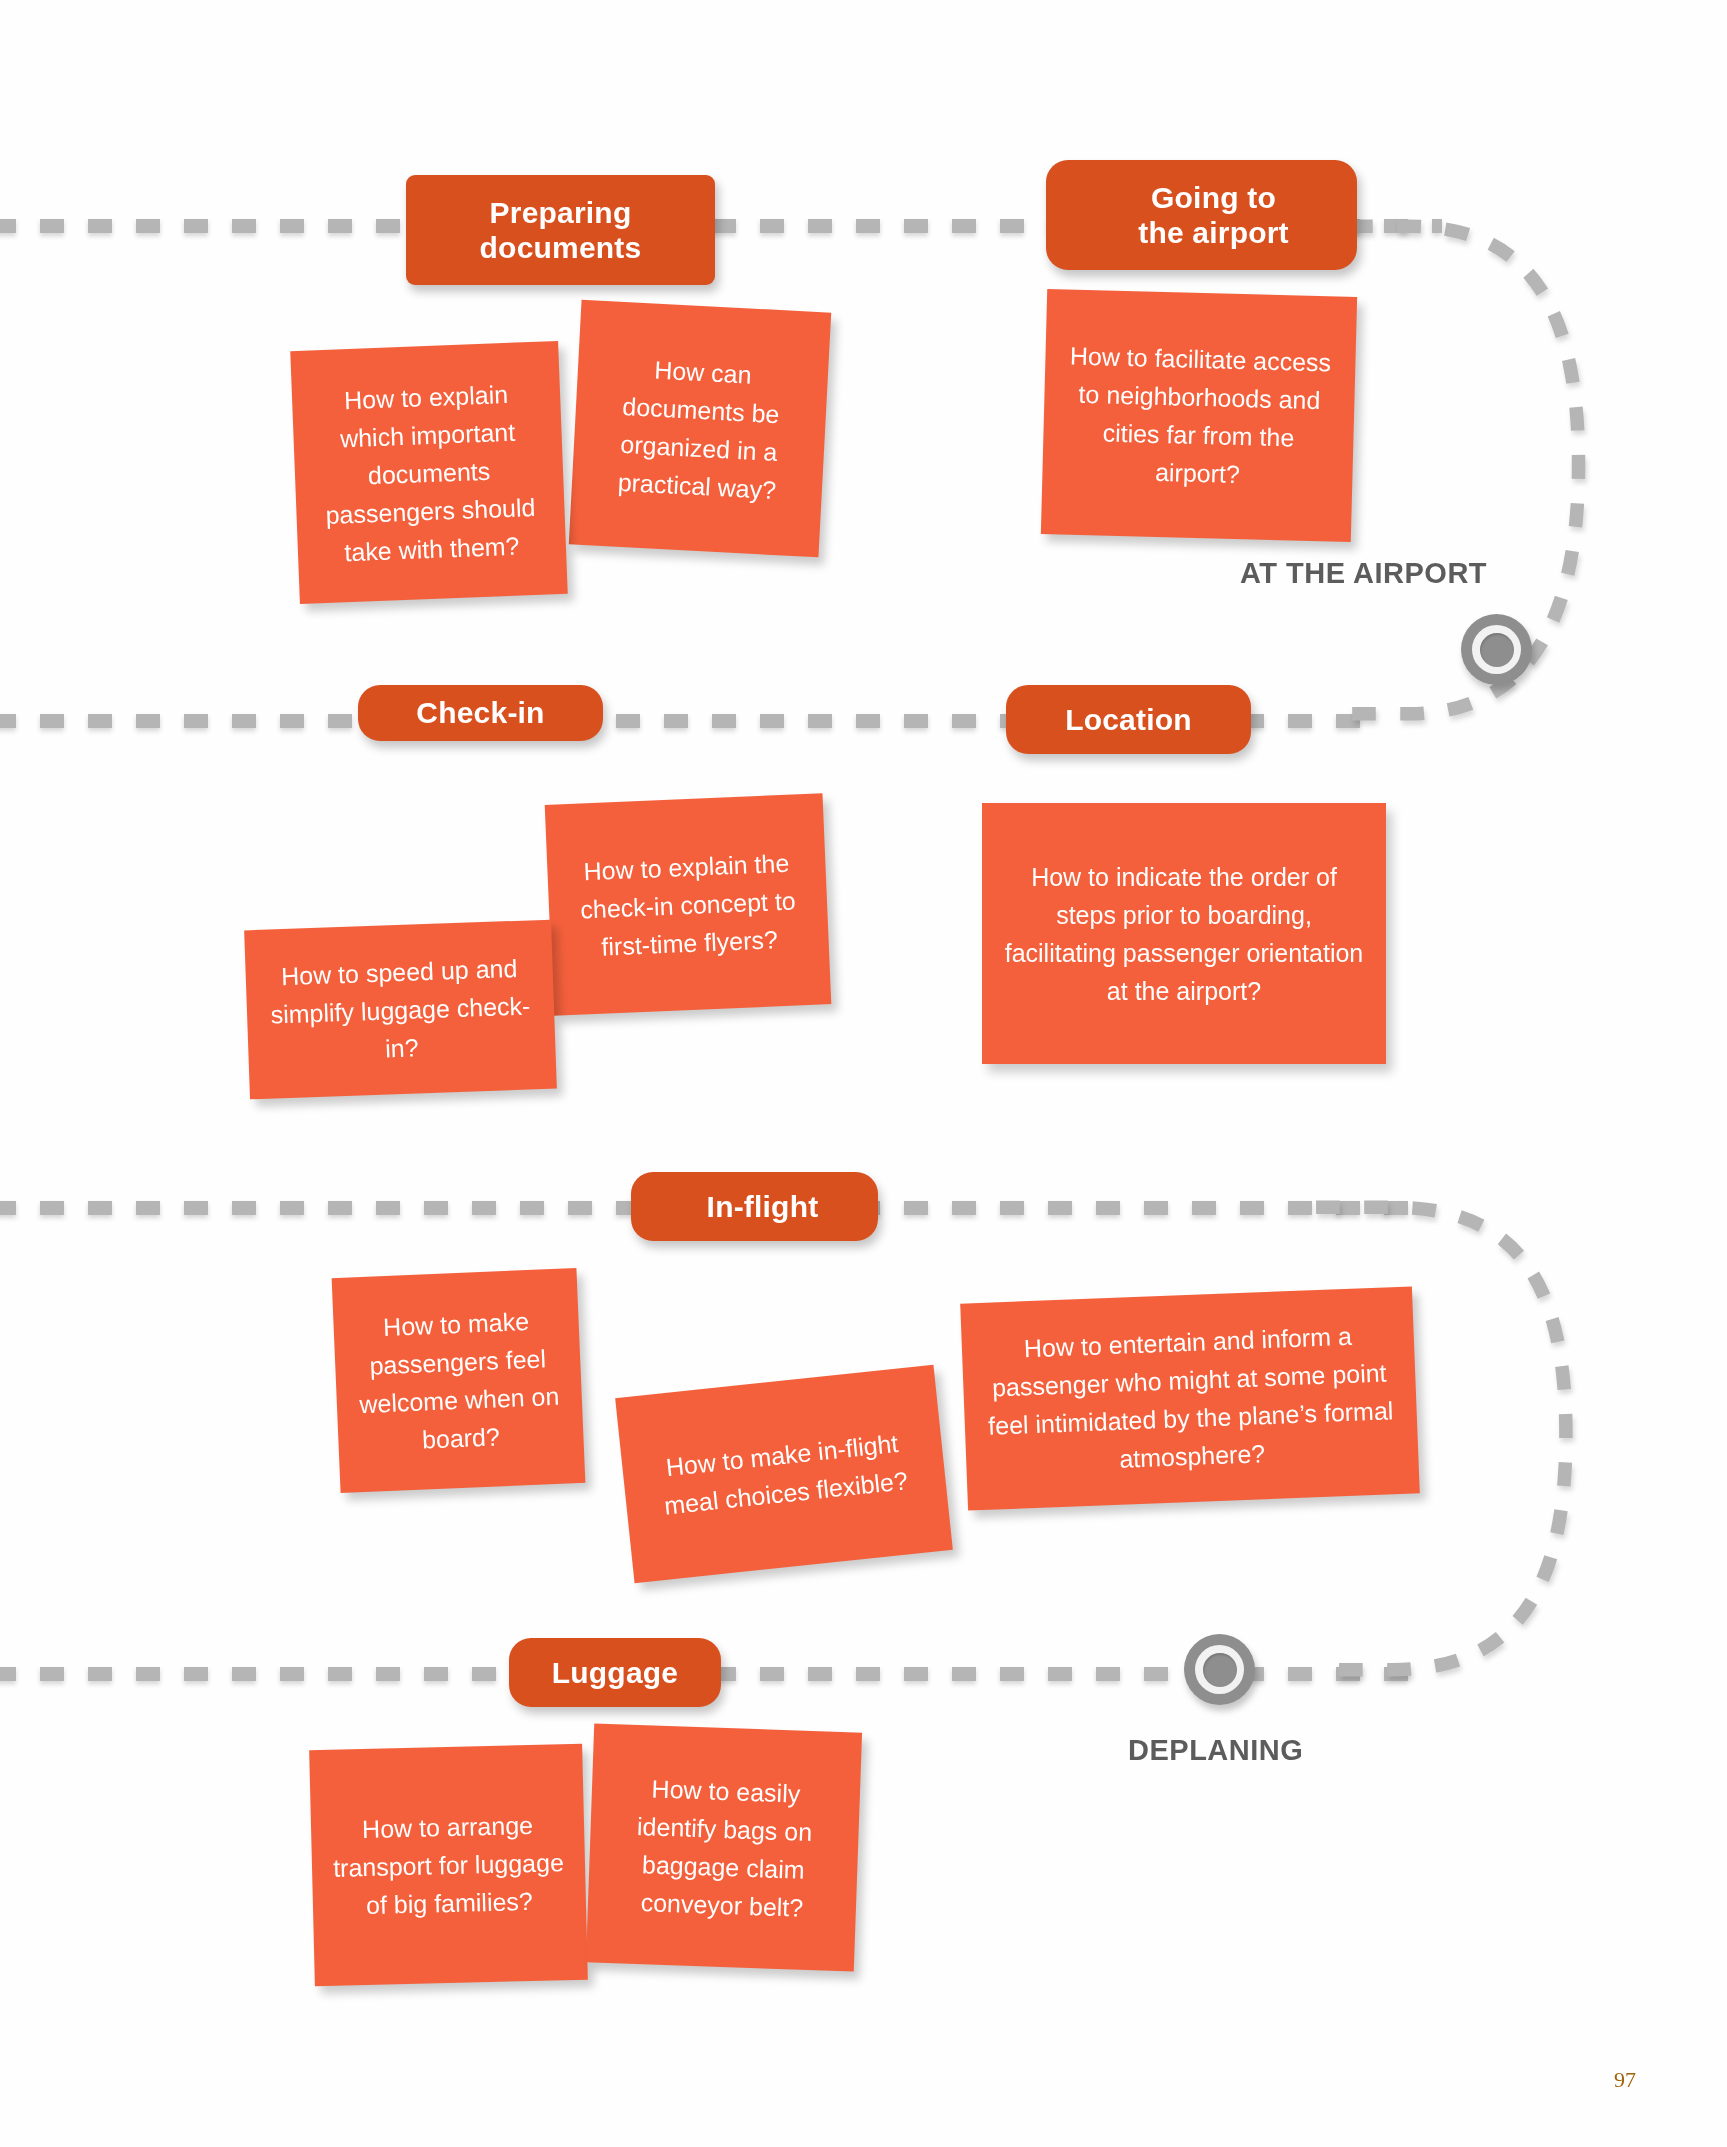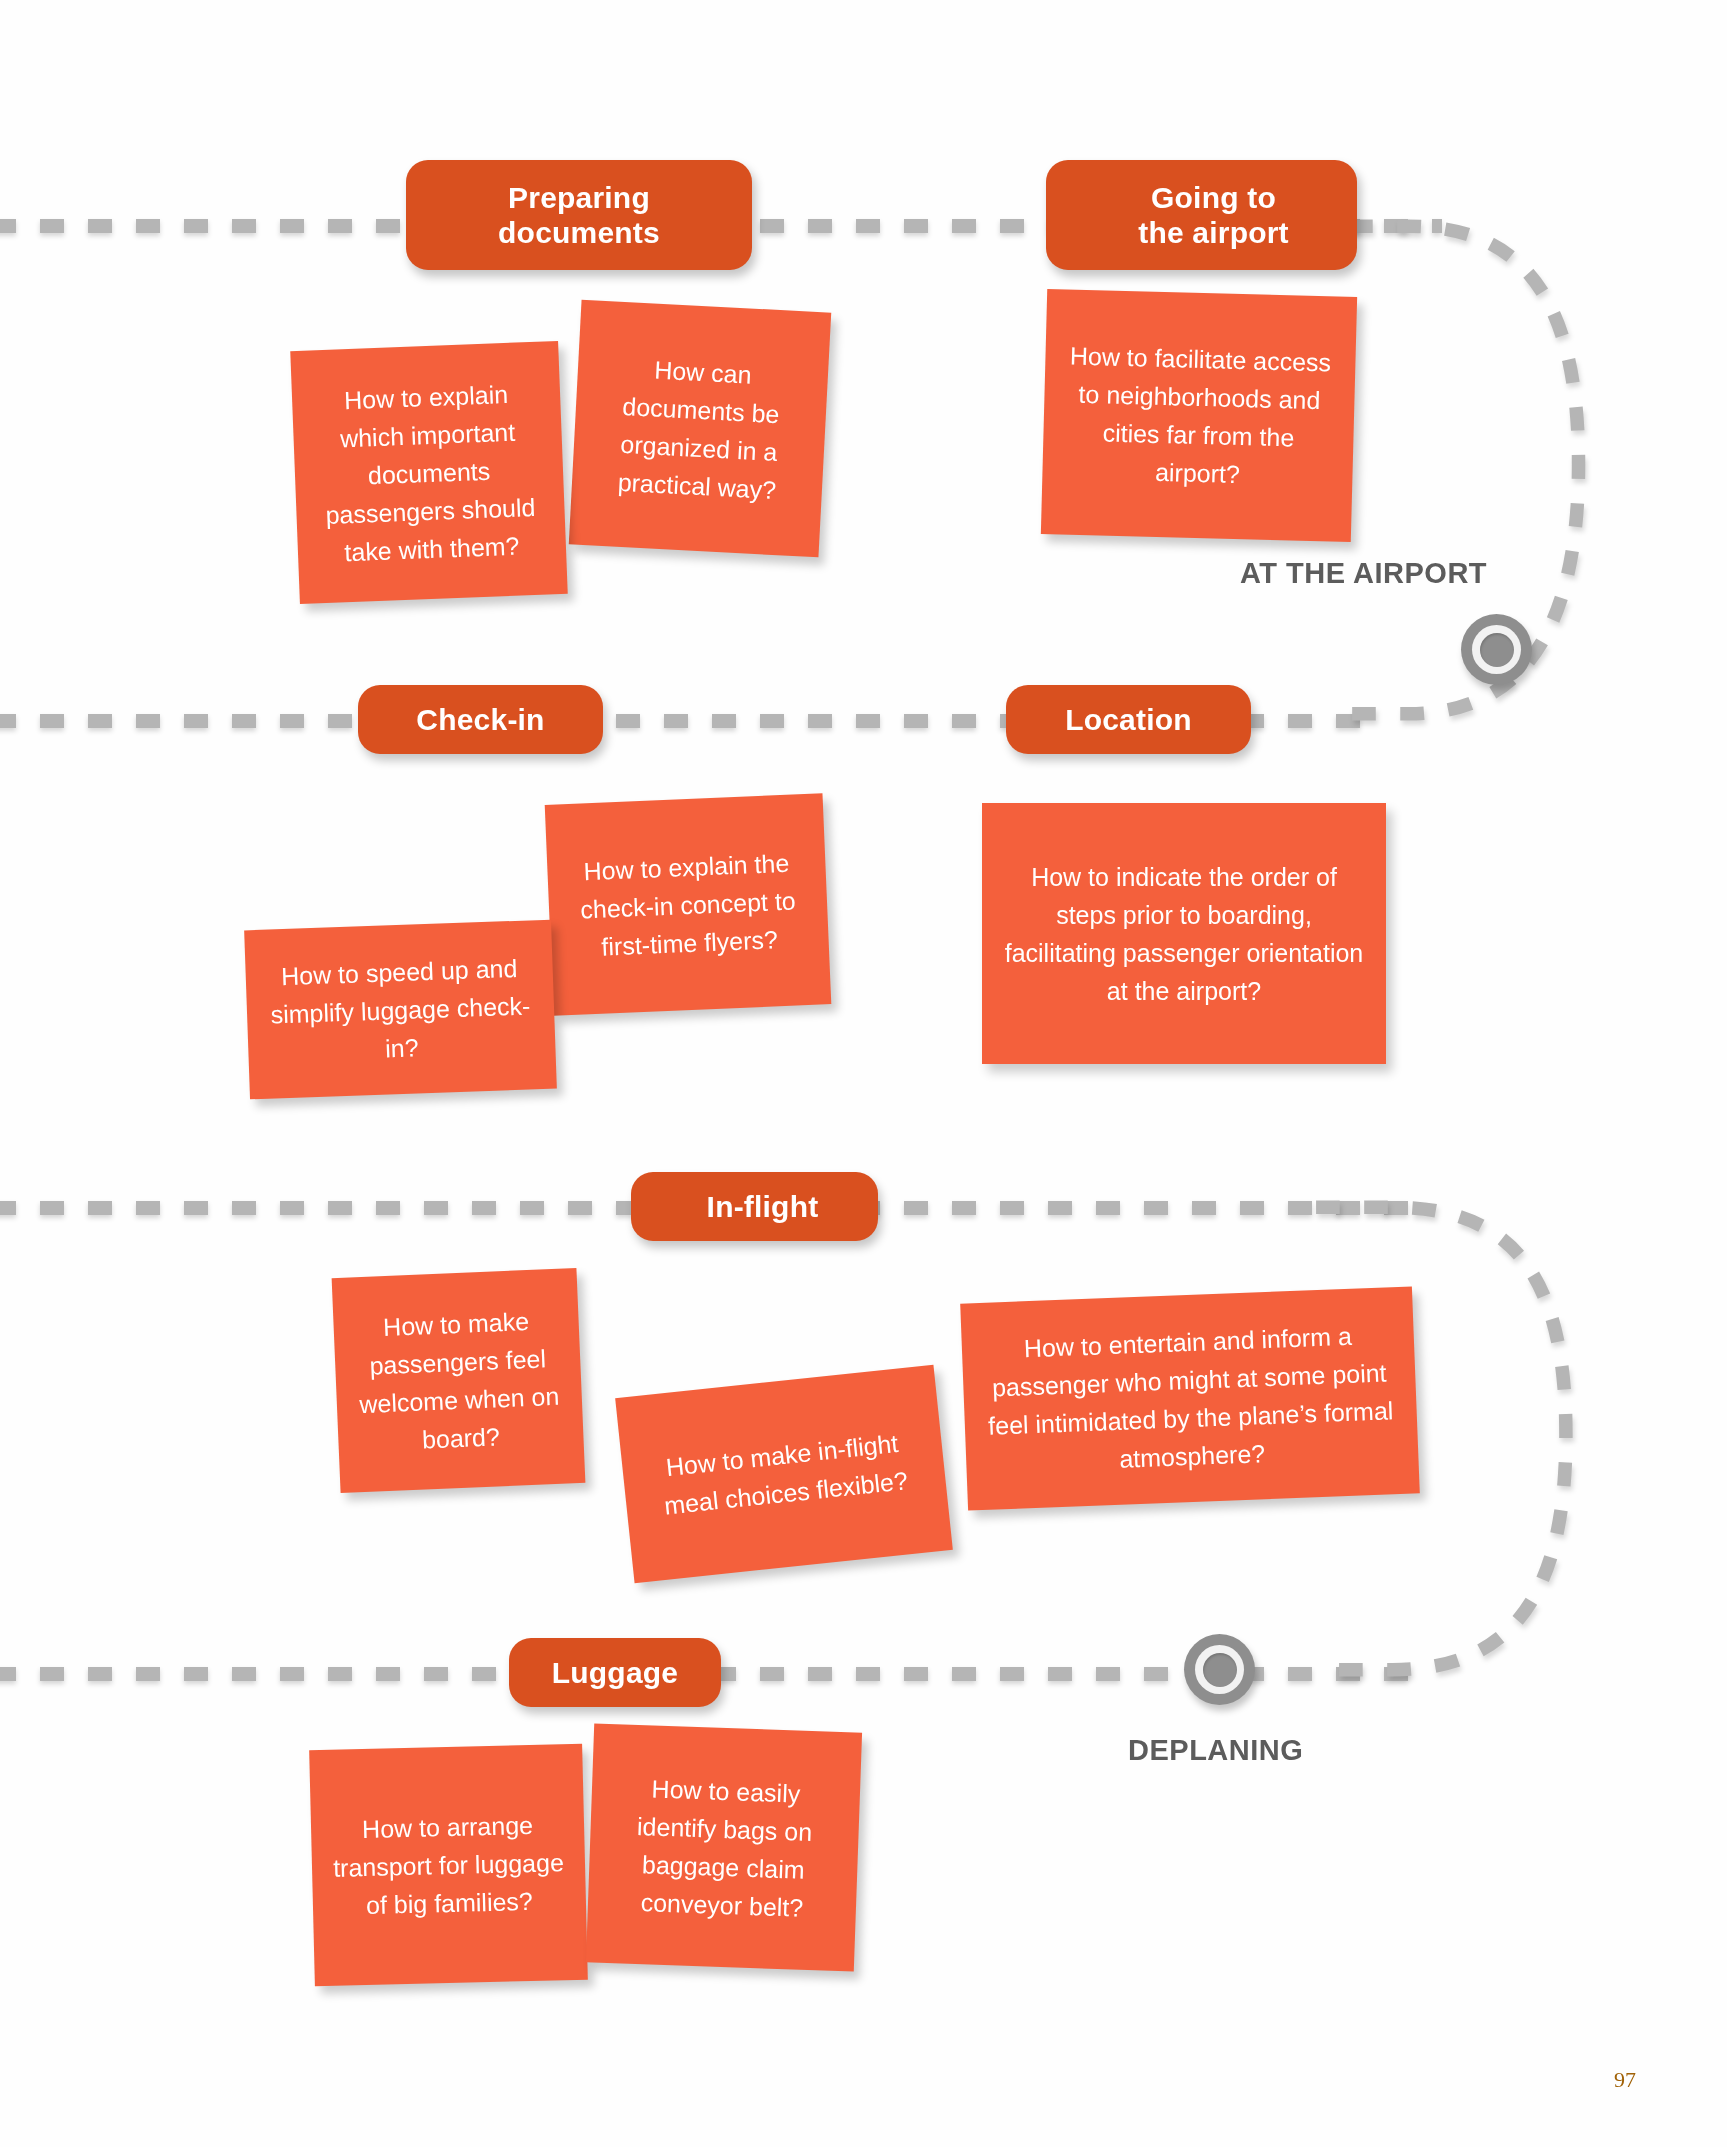--- a/index.html
+++ b/index.html
@@ -94,31 +94,31 @@
       <path d="M 0 18 L 70 18 C 210 18 272 110 272 300 C 272 490 210 596 70 596 L 0 596"></path>
     </svg>
   </div>
 
   <div class="arc" style="left:1316px;top:1192px;width:304px;height:498px;">
     <svg width="304" height="498" viewBox="0 0 360 590">
       <path d="M 0 18 L 90 18 C 236 18 296 104 296 288 C 296 472 236 566 90 566 L 0 566"></path>
     </svg>
   </div>
 
-  <div class="pill two-line" style="left:406px;top:160px;width:346px;height:110px;">
+  <div class="pill two-line" style="left:406px;top:175px;width:309px;height:110px;border-radius:9px;">
     <span style="white-space:pre-line;">Preparing
 documents</span>
   </div>
 
   <div class="pill two-line" style="left:1046px;top:160px;width:287px;height:110px;padding-left:24px;">
     <span style="white-space:pre-line;">Going to
 the airport</span>
   </div>
 
-  <div class="pill one-line" style="left:358px;top:685px;width:245px;height:69px;">
+  <div class="pill one-line" style="left:358px;top:685px;width:245px;height:56px;">
     <span>Check-in</span>
   </div>
 
   <div class="pill one-line" style="left:1006px;top:685px;width:245px;height:69px;">
     <span>Location</span>
   </div>
 
   <div class="pill one-line" style="left:631px;top:1172px;width:231px;height:69px;padding-left:16px;">
     <span>In-flight</span>
   </div>

